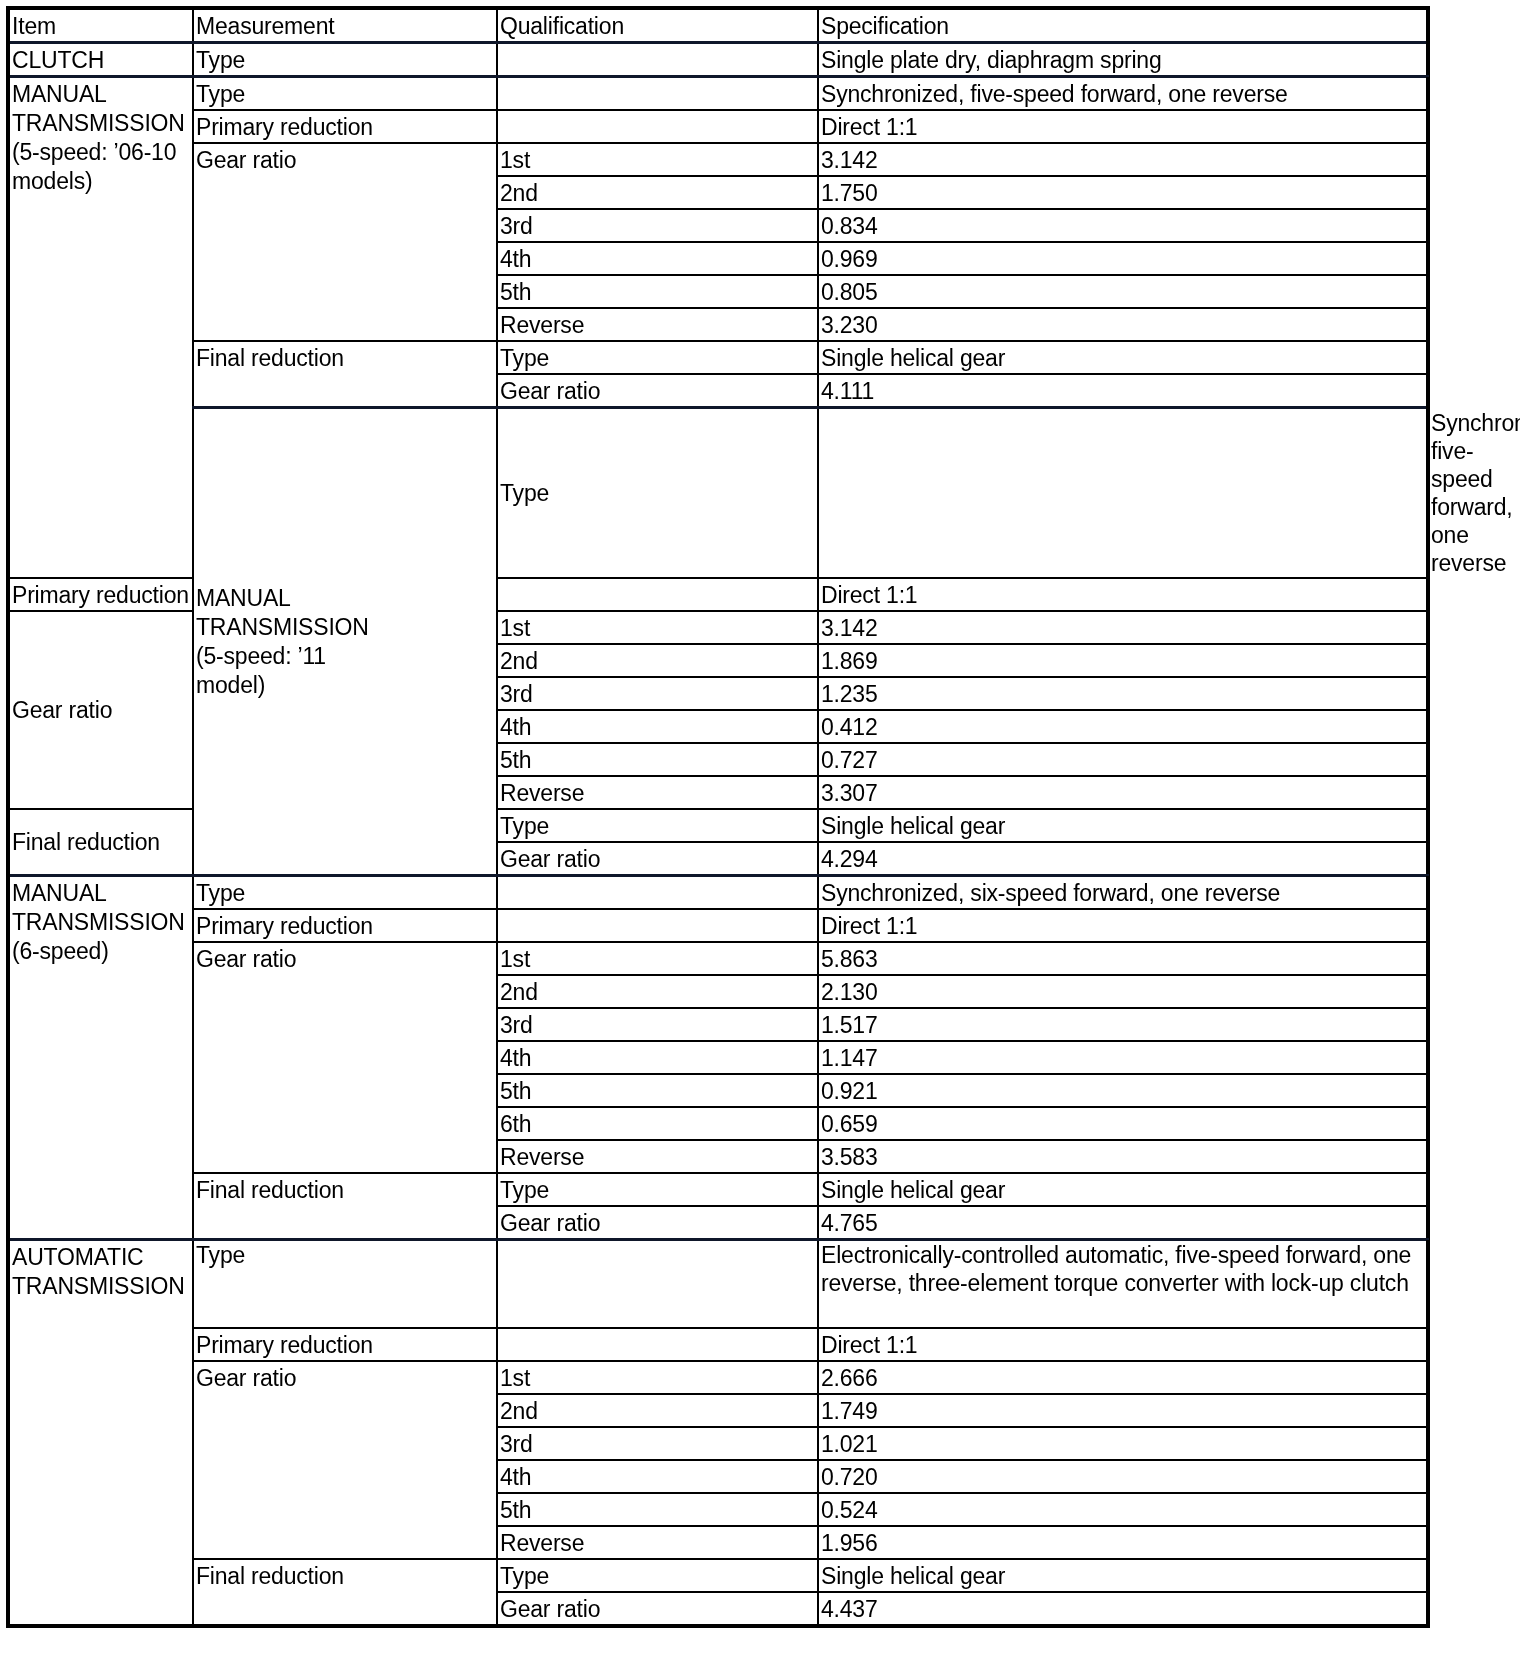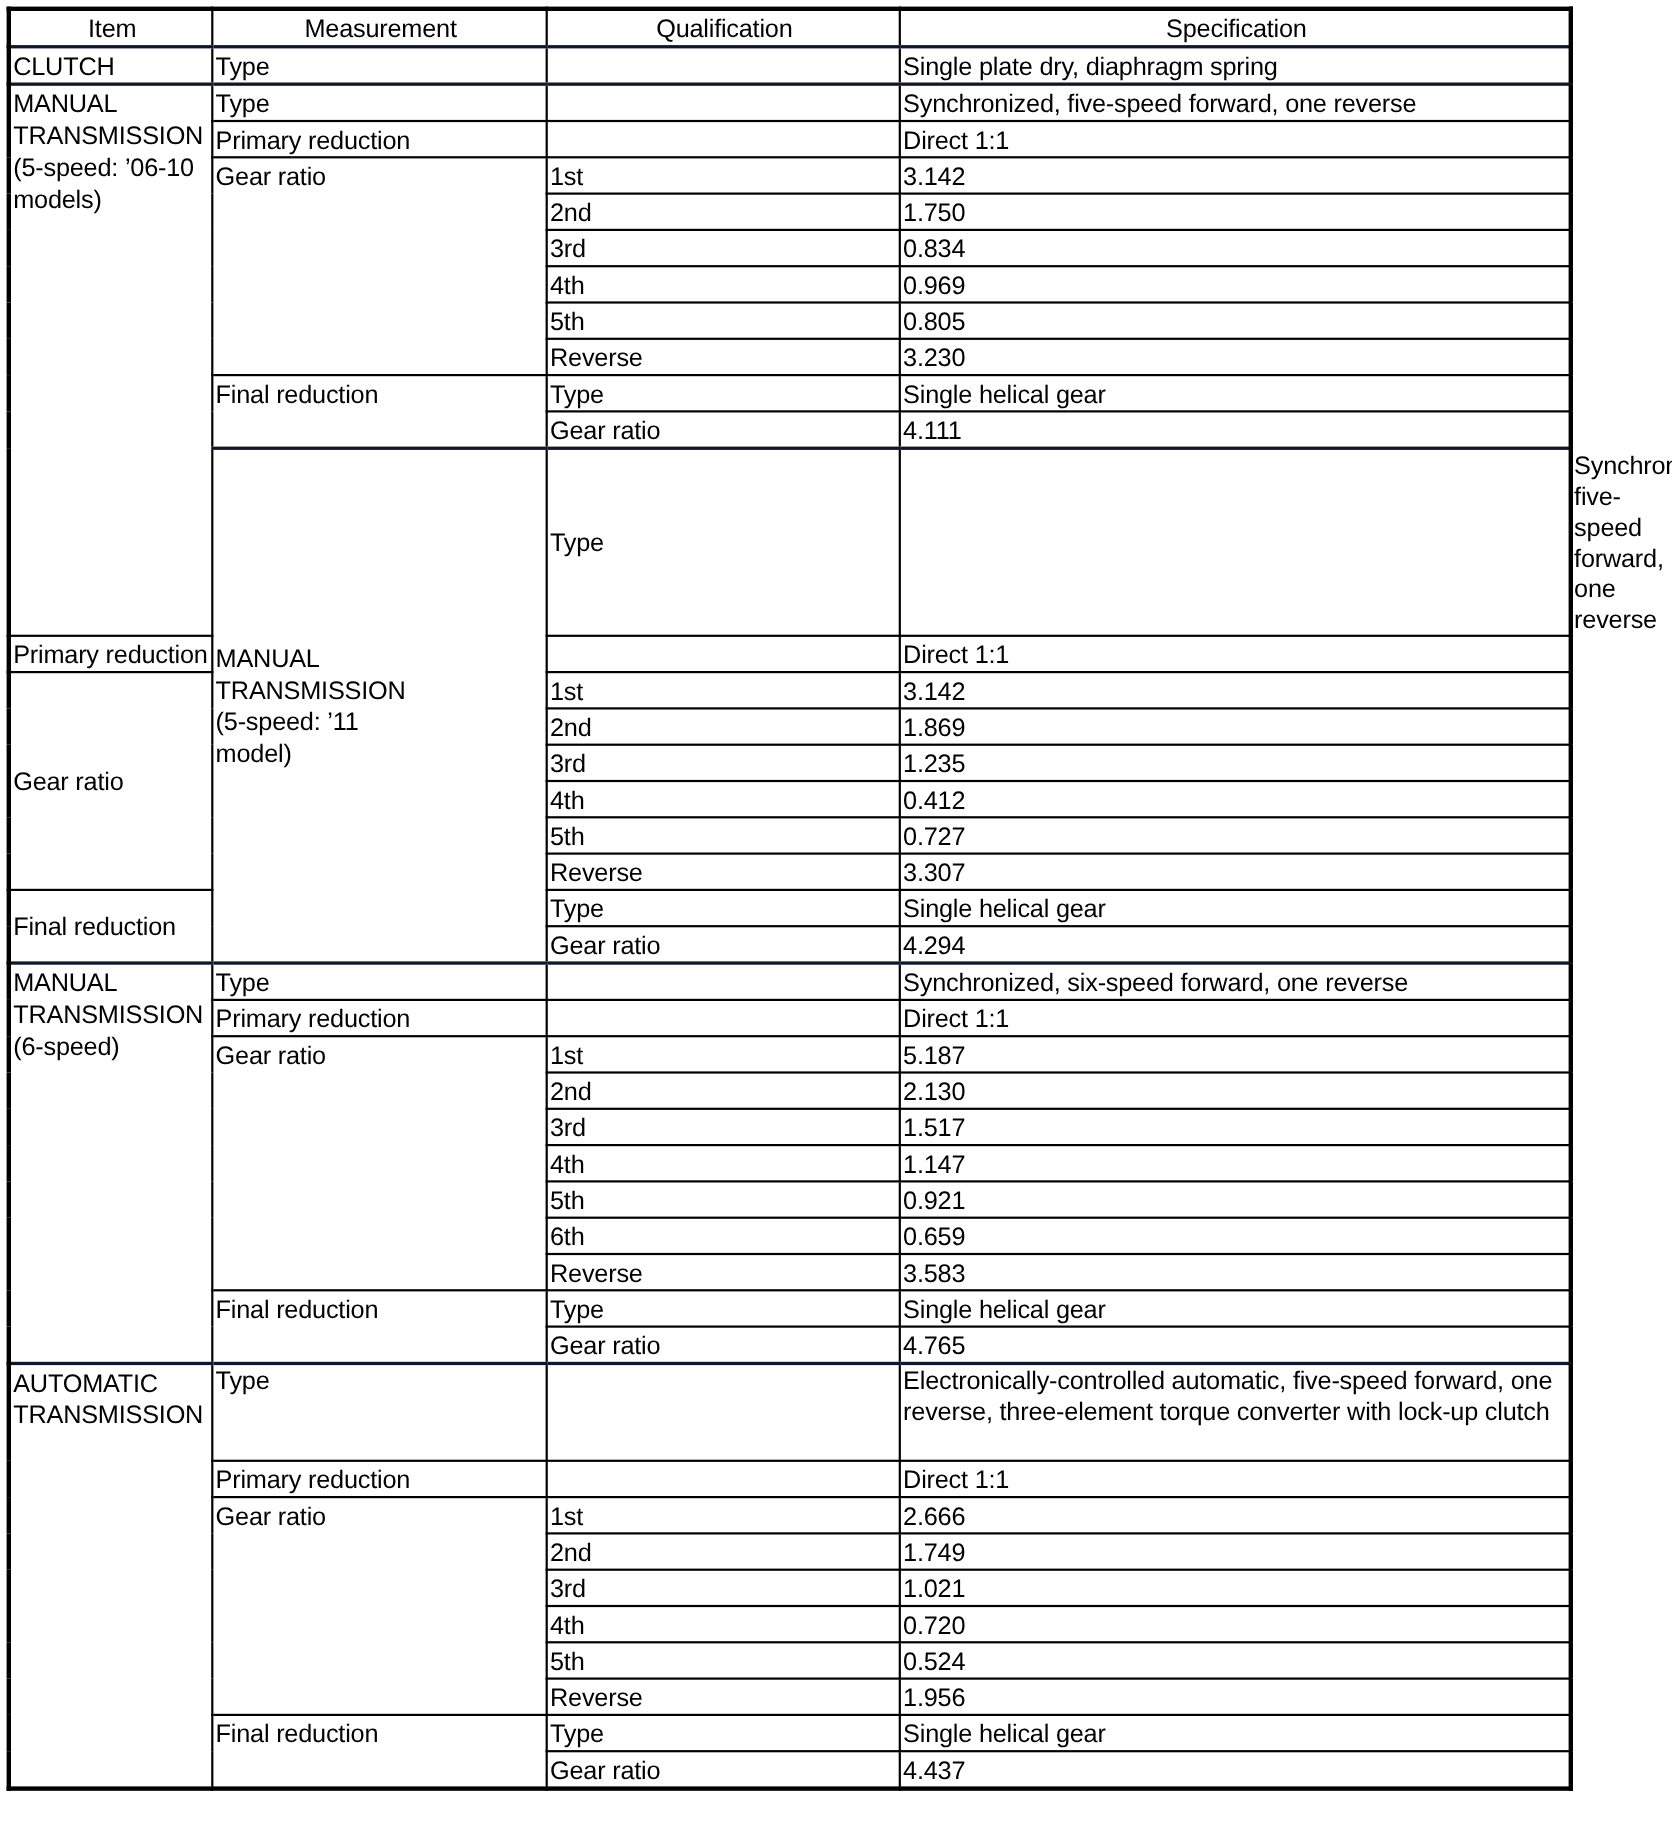--- a/index.html
+++ b/index.html
@@ -22,21 +22,21 @@
     border: 2px solid #000;
     padding: 0 0 0 2px;
     height: 31px;
     line-height: 28px;
     vertical-align: middle;
     text-align: left;
     font-weight: normal;
     letter-spacing: -0.2px;
     white-space: normal;
   }
-  th { text-align: center; height: 31px; }
+  th { text-align: left; height: 31px; }
   thead tr { border-bottom: 3px solid #000; }
   td.top { vertical-align: top; padding-top: 2px; }
   tr.grp-start td { border-top: 3px solid #0f172a; }
   td.item { line-height: 29px; }
   td.tall { height: 86px; line-height: 28px; vertical-align: top; }
 </style>
 </head>
 <body>
 
 <div class="wrap">
@@ -177,21 +177,21 @@
       <td>Synchronized, six-speed forward, one reverse</td>
     </tr>
     <tr>
       <td>Primary reduction</td>
       <td></td>
       <td>Direct 1:1</td>
     </tr>
     <tr>
       <td rowspan="7" class="top">Gear ratio</td>
       <td>1st</td>
-      <td>5.187</td>
+      <td>5.863</td>
     </tr>
     <tr>
       <td>2nd</td>
       <td>2.130</td>
     </tr>
     <tr>
       <td>3rd</td>
       <td>1.517</td>
     </tr>
     <tr>

